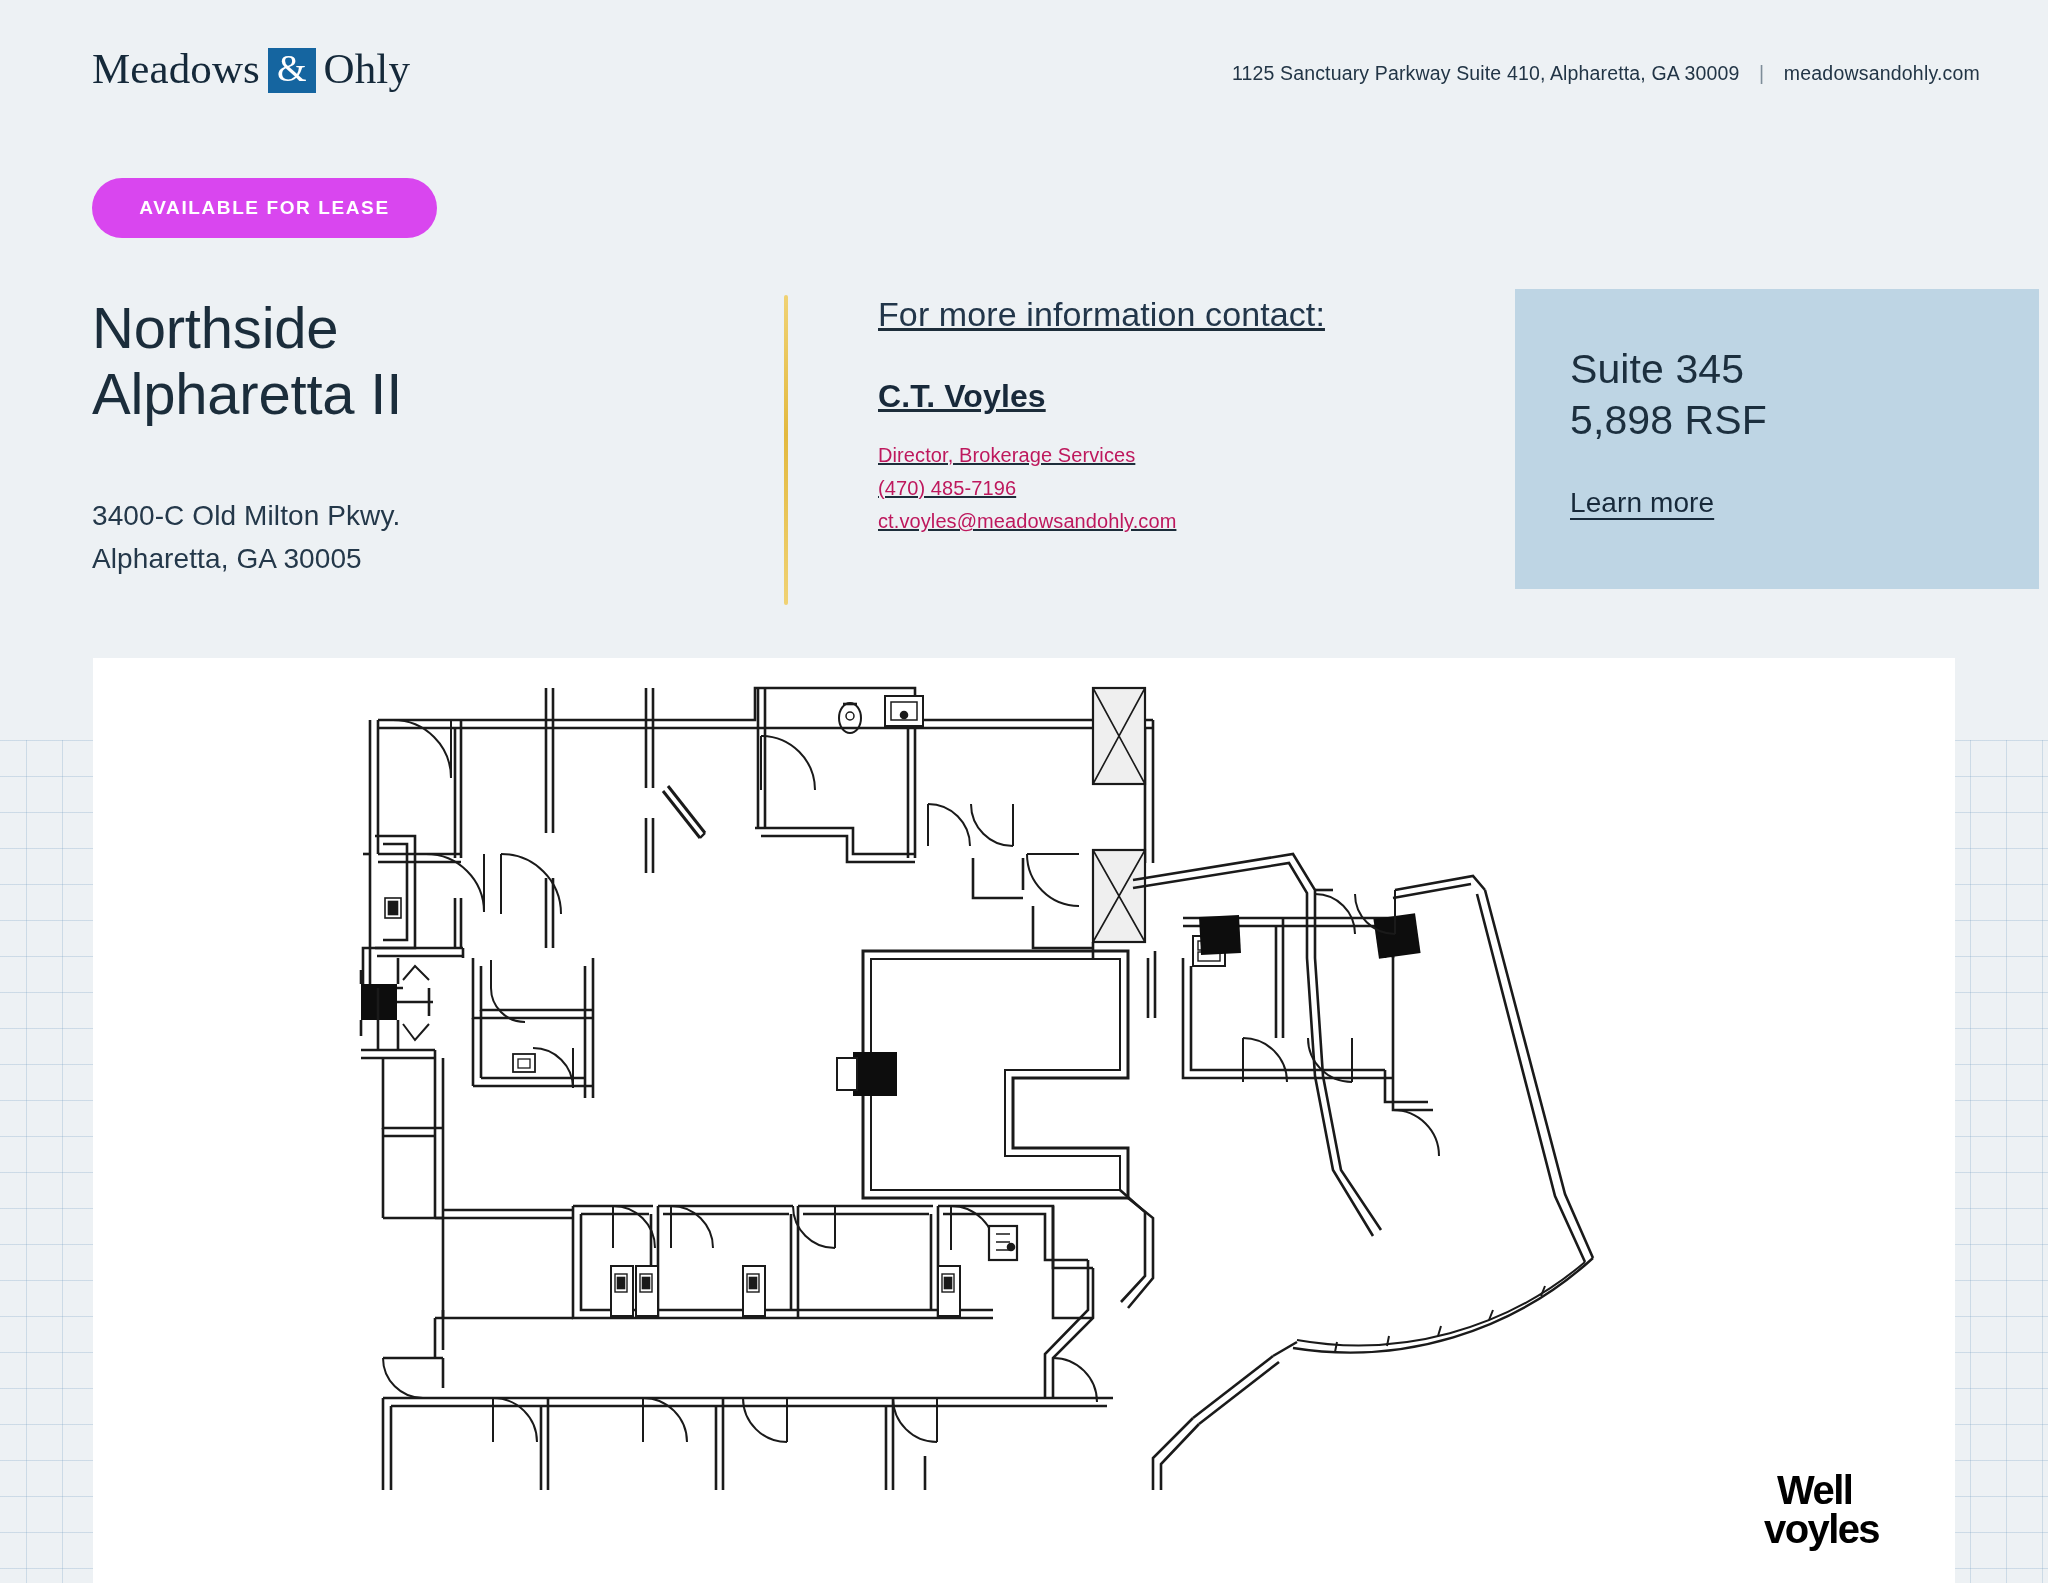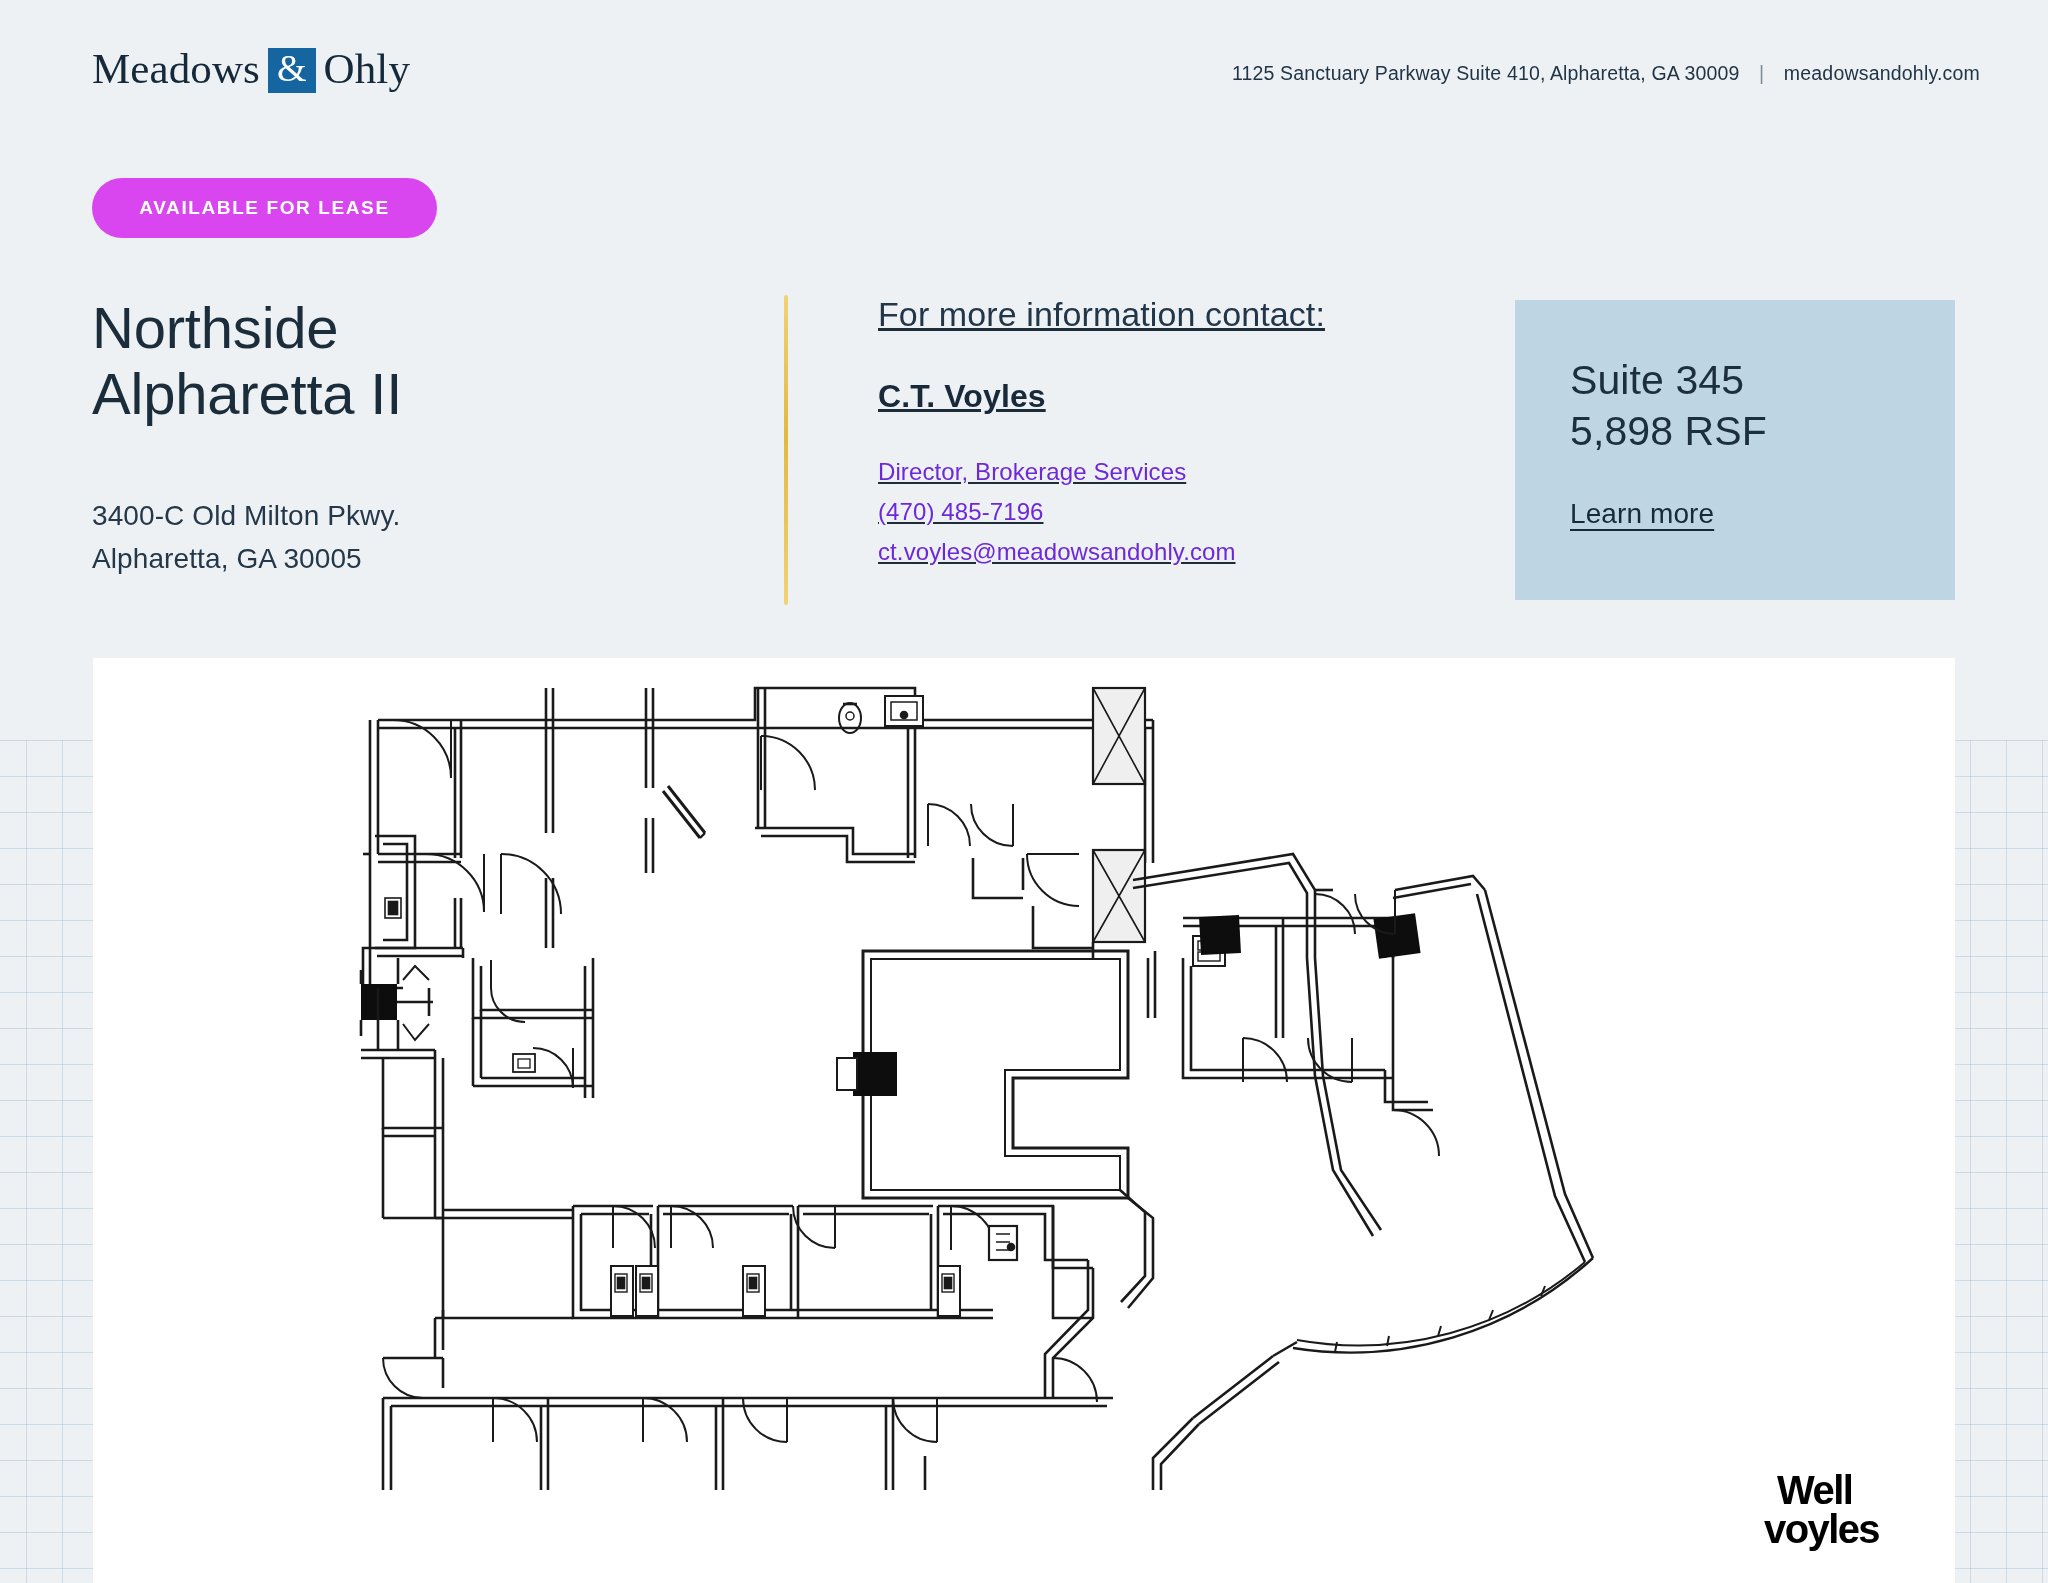--- a/index.html
+++ b/index.html
@@ -61,24 +61,24 @@
 
   #divider{
     position:absolute;left:784px;top:295px;width:4px;height:310px;
     background:linear-gradient(to bottom,#f0d274,#e3b93f 45%,#f0d274);
     border-radius:2px;
   }
 
   #contact{position:absolute;left:878px;top:295px;width:600px;text-decoration:underline;}
   #contact .ch{font-size:34px;color:#22364a;letter-spacing:.1px;}
   #contact .cn{font-size:32px;font-weight:bold;color:#18293a;margin-top:44px;letter-spacing:.1px;}
-  #contact .cl{font-size:24px;color:#6d28d9;margin-top:37px;line-height:1.66;letter-spacing:.1px;}
+  #contact .cl{font-size:20px;color:#be185d;margin-top:24px;line-height:1.66;letter-spacing:.1px;}
 
   #suite{
-    position:absolute;left:1515px;top:300px;width:440px;height:300px;
+    position:absolute;left:1515px;top:289px;width:524px;height:300px;
     background:#bed5e4;
   }
   #suite .sn{position:absolute;left:55px;top:55px;font-size:41px;color:#1c2f3e;line-height:1.25;letter-spacing:.1px;}
   #suite .more{
     position:absolute;left:55px;top:198px;font-size:28px;color:#17293a;
     text-decoration:underline;text-underline-offset:6px;cursor:pointer;letter-spacing:.1px;
   }
 
   #plan-card{
     position:absolute;left:93px;top:658px;width:1862px;height:942px;

